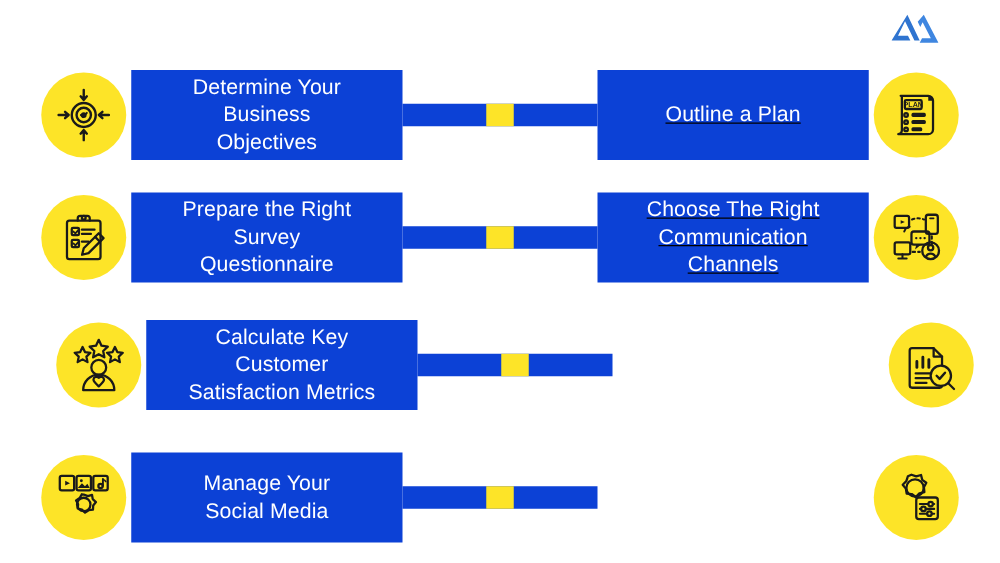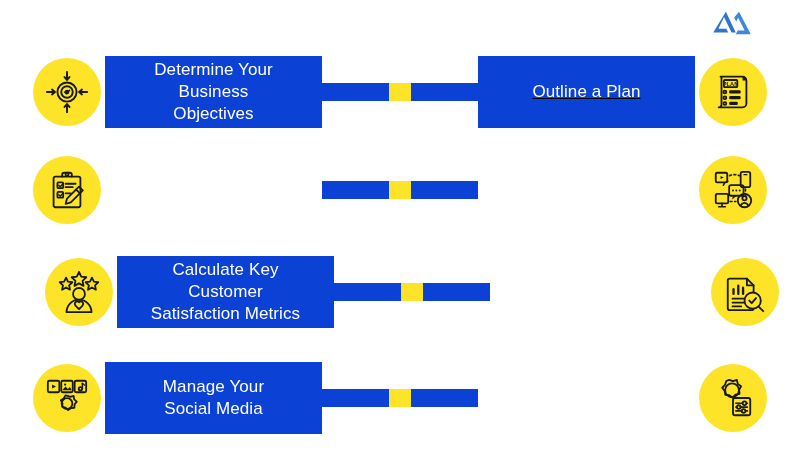--- a/index.html
+++ b/index.html
@@ -179,25 +179,35 @@
         <path d="M15.4 19 l1.6 1.6 l3 -3.4" stroke-width="1.5"></path>
         <path d="M22.5 17.5 H33 M22.5 21 H30"></path>
         <rect x="14" y="26" width="6" height="6" rx="1"></rect>
         <path d="M15.4 29 l1.6 1.6 l3 -3.4" stroke-width="1.5"></path>
         <path d="M22.5 27.5 H28"></path>
         <path d="M36.5 20.5 l4 4 L28 37 l-5.4 1.4 L24 33 Z"></path>
         <path d="M33.5 23.5 l4 4"></path>
       </svg>
     </div>
 
+    <div class="panel left">
+      <div class="panel-label">Prepare the Right
+Survey
+Questionnaire</div>
+    </div>
 
     <div class="connector">
       <div class="knob"></div>
     </div>
 
+    <div class="panel right">
+      <div class="panel-label">Choose The Right
+Communication
+Channels</div>
+    </div>
 
     <div class="icon-badge right">
       <svg viewBox="0 0 48 48" fill="none" stroke="#1a1a1a" stroke-width="1.9" stroke-linecap="round" stroke-linejoin="round">
         <rect x="6" y="6" width="12" height="10" rx="1.5"></rect>
         <path d="M11 9.5 L14.5 11 L11 12.5 Z" fill="#1a1a1a" stroke="none"></path>
         <rect x="32" y="5" width="10" height="16" rx="2"></rect>
         <path d="M35.5 8 h3" stroke-width="1.4"></path>
         <path d="M20.5 9 q5 -2 10 0" stroke-width="1.7" stroke-dasharray="2 2.6"></path>
         <rect x="20" y="19" width="15" height="11" rx="2"></rect>
         <path d="M24 30 l-1 4 l5 -4 Z" fill="#1a1a1a" stroke="none"></path>

